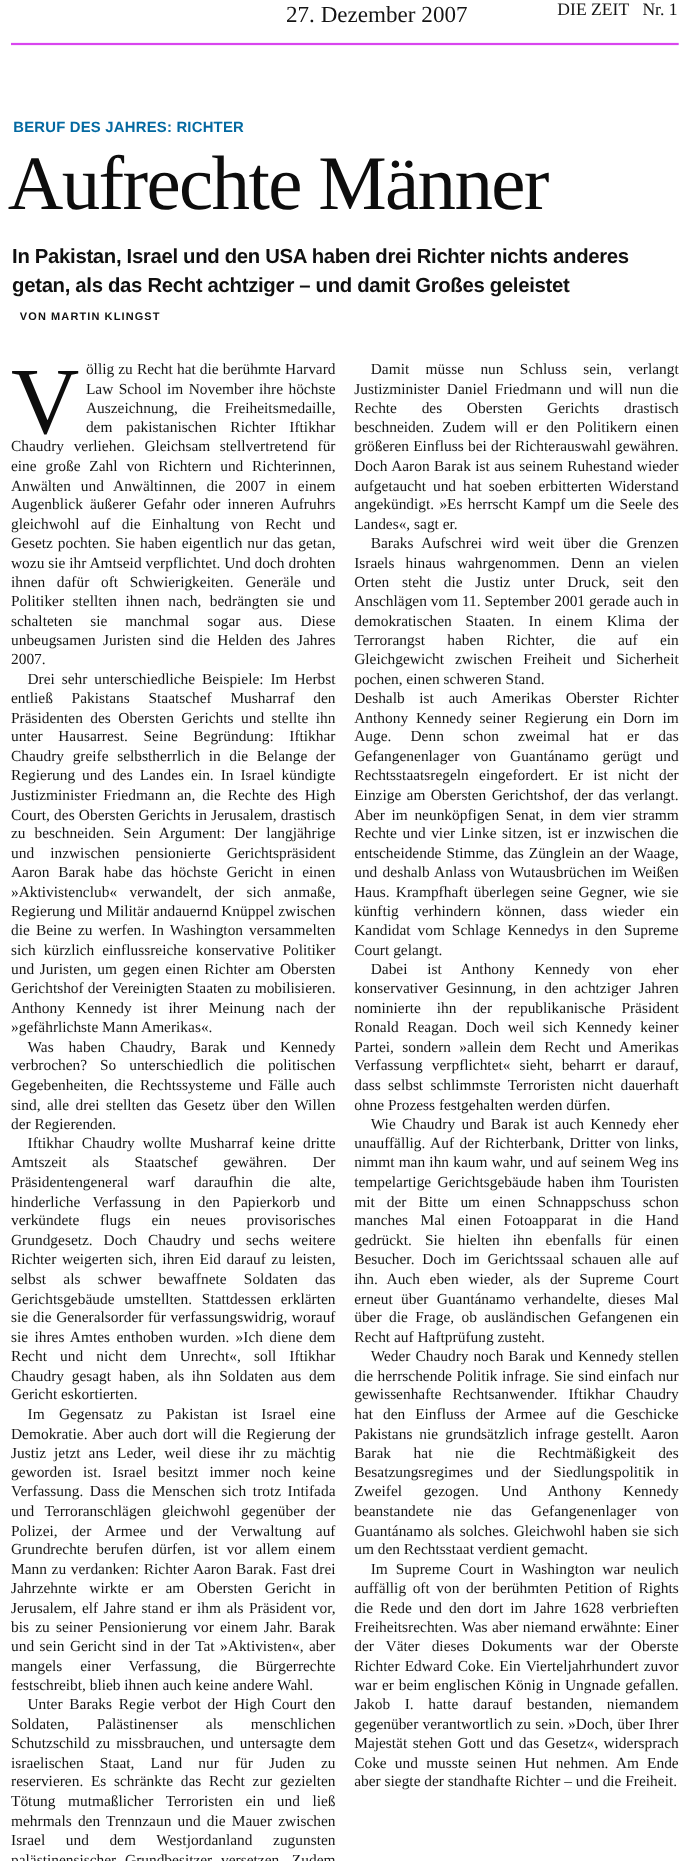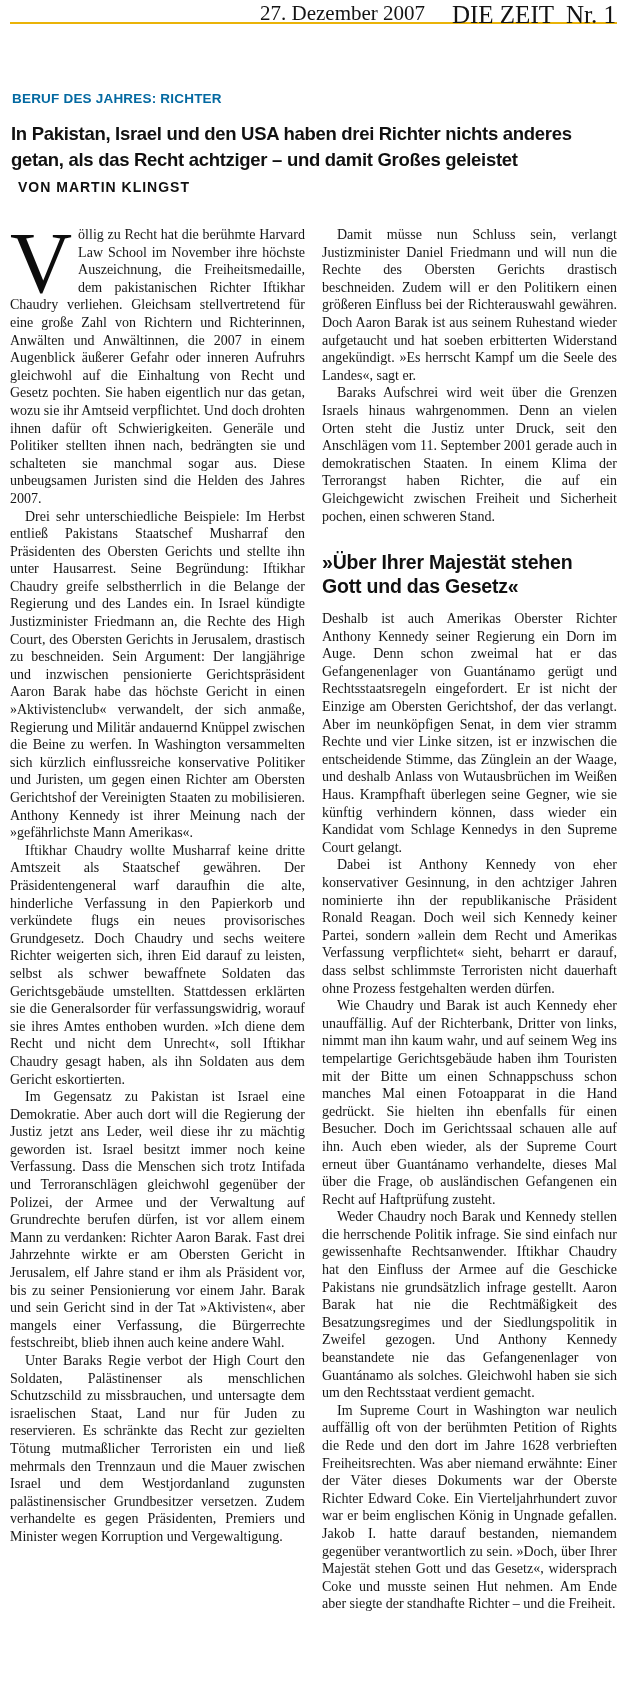--- a/index.html
+++ b/index.html
@@ -6,23 +6,23 @@
   html, body { margin: 0; padding: 0; }
   body {
     width: 628px; height: 1692px;
     background: #ffffff; color: #141414;
     font-family: "Liberation Serif", serif;
     overflow: hidden;
   }
   .page { padding: 0 11px 0 10px; position: relative; }
 
   
-  .masthead { position: relative; height: 24px; border-bottom: 2px solid #eab308; }
+  .masthead { position: relative; height: 41px; border-bottom: 2px solid #d946ef; }
   .mast-date { position: absolute; left: 250px; top: 1px; font-size: 21px; white-space: nowrap; }
-  .mast-paper { position: absolute; right: 1px; top: 1px; font-size: 25px; white-space: nowrap; }
+  .mast-paper { position: absolute; right: 1px; top: 1px; font-size: 16px; white-space: nowrap; }
   .mast-paper .issue { margin-left: 12px; }
 
   
   .kicker {
     margin: 67px 0 0 2px;
     font-family: "Liberation Sans", sans-serif;
     font-weight: bold; font-size: 13.5px; letter-spacing: .2px;
     color: #0369a1;
   }
 
@@ -37,21 +37,21 @@
 
   
   .subhead {
     margin: 15px 0 0 1px;
     font-family: "Liberation Sans", sans-serif;
     font-weight: bold;
     font-size: 18.5px; line-height: 26px; letter-spacing: -0.3px;
     max-width: 602px; color: #111;
   }
   .byline {
-    font-size: 14px; letter-spacing: 1px; margin-left: 7px;
+    font-size: 10px; letter-spacing: 1px; margin-left: 7px;
     white-space: nowrap;
   }
 
   
   .columns { display: flex; gap: 17px; margin-top: 26px; }
   .col {
     width: 297px;
     font-size: 14px; line-height: 17.6px;
     text-align: justify;
     hyphens: auto; -webkit-hyphens: auto;
@@ -81,40 +81,41 @@
 
 <div class="page">
 
   <div class="masthead">
     <span class="mast-date">27. Dezember 2007</span>
     <span class="mast-paper"><span>DIE ZEIT</span><span class="issue">Nr. 1</span></span>
   </div>
 
   <div class="kicker">BERUF DES JAHRES: RICHTER</div>
 
+  <h1 class="headline">Aufrechte Männer</h1>
 
   <div class="subhead">
     <span>In Pakistan, Israel und den USA haben drei Richter nichts anderes getan, als das Recht achtziger – und damit Großes geleistet</span>
     <span class="byline">VON MARTIN KLINGST</span>
   </div>
 
   <div class="columns">
 
     <div class="col">
       <p class="flush"><span class="dropcap">V</span><span>öllig zu Recht hat die berühmte Harvard Law School im November ihre höchste Auszeichnung, die Freiheitsmedaille, dem pakistanischen Richter Iftikhar Chaudry verliehen. Gleichsam stellvertretend für eine große Zahl von Richtern und Richterinnen, Anwälten und Anwältinnen, die 2007 in einem Augenblick äußerer Gefahr oder inneren Aufruhrs gleichwohl auf die Einhaltung von Recht und Gesetz pochten. Sie haben eigentlich nur das getan, wozu sie ihr Amtseid verpflichtet. Und doch drohten ihnen dafür oft Schwierigkeiten. Generäle und Politiker stellten ihnen nach, bedrängten sie und schalteten sie manchmal sogar aus. Diese unbeugsamen Juristen sind die Helden des Jahres 2007.</span></p>
       <p>Drei sehr unterschiedliche Beispiele: Im Herbst entließ Pakistans Staatschef Musharraf den Präsidenten des Obersten Gerichts und stellte ihn unter Hausarrest. Seine Begründung: Iftikhar Chaudry greife selbstherrlich in die Belange der Regierung und des Landes ein. In Israel kündigte Justizminister Friedmann an, die Rechte des High Court, des Obersten Gerichts in Jerusalem, drastisch zu beschneiden. Sein Argument: Der langjährige und inzwischen pensionierte Gerichtspräsident Aaron Barak habe das höchste Gericht in einen »Aktivistenclub« verwandelt, der sich anmaße, Regierung und Militär andauernd Knüppel zwischen die Beine zu werfen. In Washington versammelten sich kürzlich einflussreiche konservative Politiker und Juristen, um gegen einen Richter am Obersten Gerichtshof der Vereinigten Staaten zu mobilisieren. Anthony Kennedy ist ihrer Meinung nach der »gefährlichste Mann Amerikas«.</p>
+      <p>Was haben Chaudry, Barak und Kennedy verbrochen? So unterschiedlich die politischen Gegebenheiten, die Rechtssysteme und Fälle auch sind, alle drei stellten das Gesetz über den Willen der Regierenden.</p>
       <p>Iftikhar Chaudry wollte Musharraf keine dritte Amtszeit als Staatschef gewähren. Der Präsidentengeneral warf daraufhin die alte, hinderliche Verfassung in den Papierkorb und verkündete flugs ein neues provisorisches Grundgesetz. Doch Chaudry und sechs weitere Richter weigerten sich, ihren Eid darauf zu leisten, selbst als schwer bewaffnete Soldaten das Gerichtsgebäude umstellten. Stattdessen erklärten sie die Generalsorder für verfassungswidrig, worauf sie ihres Amtes enthoben wurden. »Ich diene dem Recht und nicht dem Unrecht«, soll Iftikhar Chaudry gesagt haben, als ihn Soldaten aus dem Gericht eskortierten.</p>
       <p>Im Gegensatz zu Pakistan ist Israel eine Demokratie. Aber auch dort will die Regierung der Justiz jetzt ans Leder, weil diese ihr zu mächtig geworden ist. Israel besitzt immer noch keine Verfassung. Dass die Menschen sich trotz Intifada und Terroranschlägen gleichwohl gegenüber der Polizei, der Armee und der Verwaltung auf Grundrechte berufen dürfen, ist vor allem einem Mann zu verdanken: Richter Aaron Barak. Fast drei Jahrzehnte wirkte er am Obersten Gericht in Jerusalem, elf Jahre stand er ihm als Präsident vor, bis zu seiner Pensionierung vor einem Jahr. Barak und sein Gericht sind in der Tat »Aktivisten«, aber mangels einer Verfassung, die Bürgerrechte festschreibt, blieb ihnen auch keine andere Wahl.</p>
       <p>Unter Baraks Regie verbot der High Court den Soldaten, Palästinenser als menschlichen Schutzschild zu missbrauchen, und untersagte dem israelischen Staat, Land nur für Juden zu reservieren. Es schränkte das Recht zur gezielten Tötung mutmaßlicher Terroristen ein und ließ mehrmals den Trennzaun und die Mauer zwischen Israel und dem Westjordanland zugunsten palästinensischer Grundbesitzer versetzen. Zudem verhandelte es gegen Präsidenten, Premiers und Minister wegen Korruption und Vergewaltigung.</p>
     </div>
 
     <div class="col">
       <p>Damit müsse nun Schluss sein, verlangt Justizminister Daniel Friedmann und will nun die Rechte des Obersten Gerichts drastisch beschneiden. Zudem will er den Politikern einen größeren Einfluss bei der Richterauswahl gewähren. Doch Aaron Barak ist aus seinem Ruhestand wieder aufgetaucht und hat soeben erbitterten Widerstand angekündigt. »Es herrscht Kampf um die Seele des Landes«, sagt er.</p>
       <p>Baraks Aufschrei wird weit über die Grenzen Israels hinaus wahrgenommen. Denn an vielen Orten steht die Justiz unter Druck, seit den Anschlägen vom 11. September 2001 gerade auch in demokratischen Staaten. In einem Klima der Terrorangst haben Richter, die auf ein Gleichgewicht zwischen Freiheit und Sicherheit pochen, einen schweren Stand.</p>
-      <h2 class="crosshead"><span>»Über Ihrer Majestät stehen</span><br><span>Gott und das Gesetz«</span></h2>
       <p class="flush">Deshalb ist auch Amerikas Oberster Richter Anthony Kennedy seiner Regierung ein Dorn im Auge. Denn schon zweimal hat er das Gefangenenlager von Guantánamo gerügt und Rechtsstaatsregeln eingefordert. Er ist nicht der Einzige am Obersten Gerichtshof, der das verlangt. Aber im neunköpfigen Senat, in dem vier stramm Rechte und vier Linke sitzen, ist er inzwischen die entscheidende Stimme, das Zünglein an der Waage, und deshalb Anlass von Wutausbrüchen im Weißen Haus. Krampfhaft überlegen seine Gegner, wie sie künftig verhindern können, dass wieder ein Kandidat vom Schlage Kennedys in den Supreme Court gelangt.</p>
       <p>Dabei ist Anthony Kennedy von eher konservativer Gesinnung, in den achtziger Jahren nominierte ihn der republikanische Präsident Ronald Reagan. Doch weil sich Kennedy keiner Partei, sondern »allein dem Recht und Amerikas Verfassung verpflichtet« sieht, beharrt er darauf, dass selbst schlimmste Terroristen nicht dauerhaft ohne Prozess festgehalten werden dürfen.</p>
       <p>Wie Chaudry und Barak ist auch Kennedy eher unauffällig. Auf der Richterbank, Dritter von links, nimmt man ihn kaum wahr, und auf seinem Weg ins tempelartige Gerichtsgebäude haben ihm Touristen mit der Bitte um einen Schnappschuss schon manches Mal einen Fotoapparat in die Hand gedrückt. Sie hielten ihn ebenfalls für einen Besucher. Doch im Gerichtssaal schauen alle auf ihn. Auch eben wieder, als der Supreme Court erneut über Guantánamo verhandelte, dieses Mal über die Frage, ob ausländischen Gefangenen ein Recht auf Haftprüfung zusteht.</p>
       <p>Weder Chaudry noch Barak und Kennedy stellen die herrschende Politik infrage. Sie sind einfach nur gewissenhafte Rechtsanwender. Iftikhar Chaudry hat den Einfluss der Armee auf die Geschicke Pakistans nie grundsätzlich infrage gestellt. Aaron Barak hat nie die Rechtmäßigkeit des Besatzungsregimes und der Siedlungspolitik in Zweifel gezogen. Und Anthony Kennedy beanstandete nie das Gefangenenlager von Guantánamo als solches. Gleichwohl haben sie sich um den Rechtsstaat verdient gemacht.</p>
       <p>Im Supreme Court in Washington war neulich auffällig oft von der berühmten Petition of Rights die Rede und den dort im Jahre 1628 verbrieften Freiheitsrechten. Was aber niemand erwähnte: Einer der Väter dieses Dokuments war der Oberste Richter Edward Coke. Ein Vierteljahrhundert zuvor war er beim englischen König in Ungnade gefallen. Jakob I. hatte darauf bestanden, niemandem gegenüber verantwortlich zu sein. »Doch, über Ihrer Majestät stehen Gott und das Gesetz«, widersprach Coke und musste seinen Hut nehmen. Am Ende aber siegte der standhafte Richter – und die Freiheit.</p>
     </div>
 
   </div>
 
 </div>

